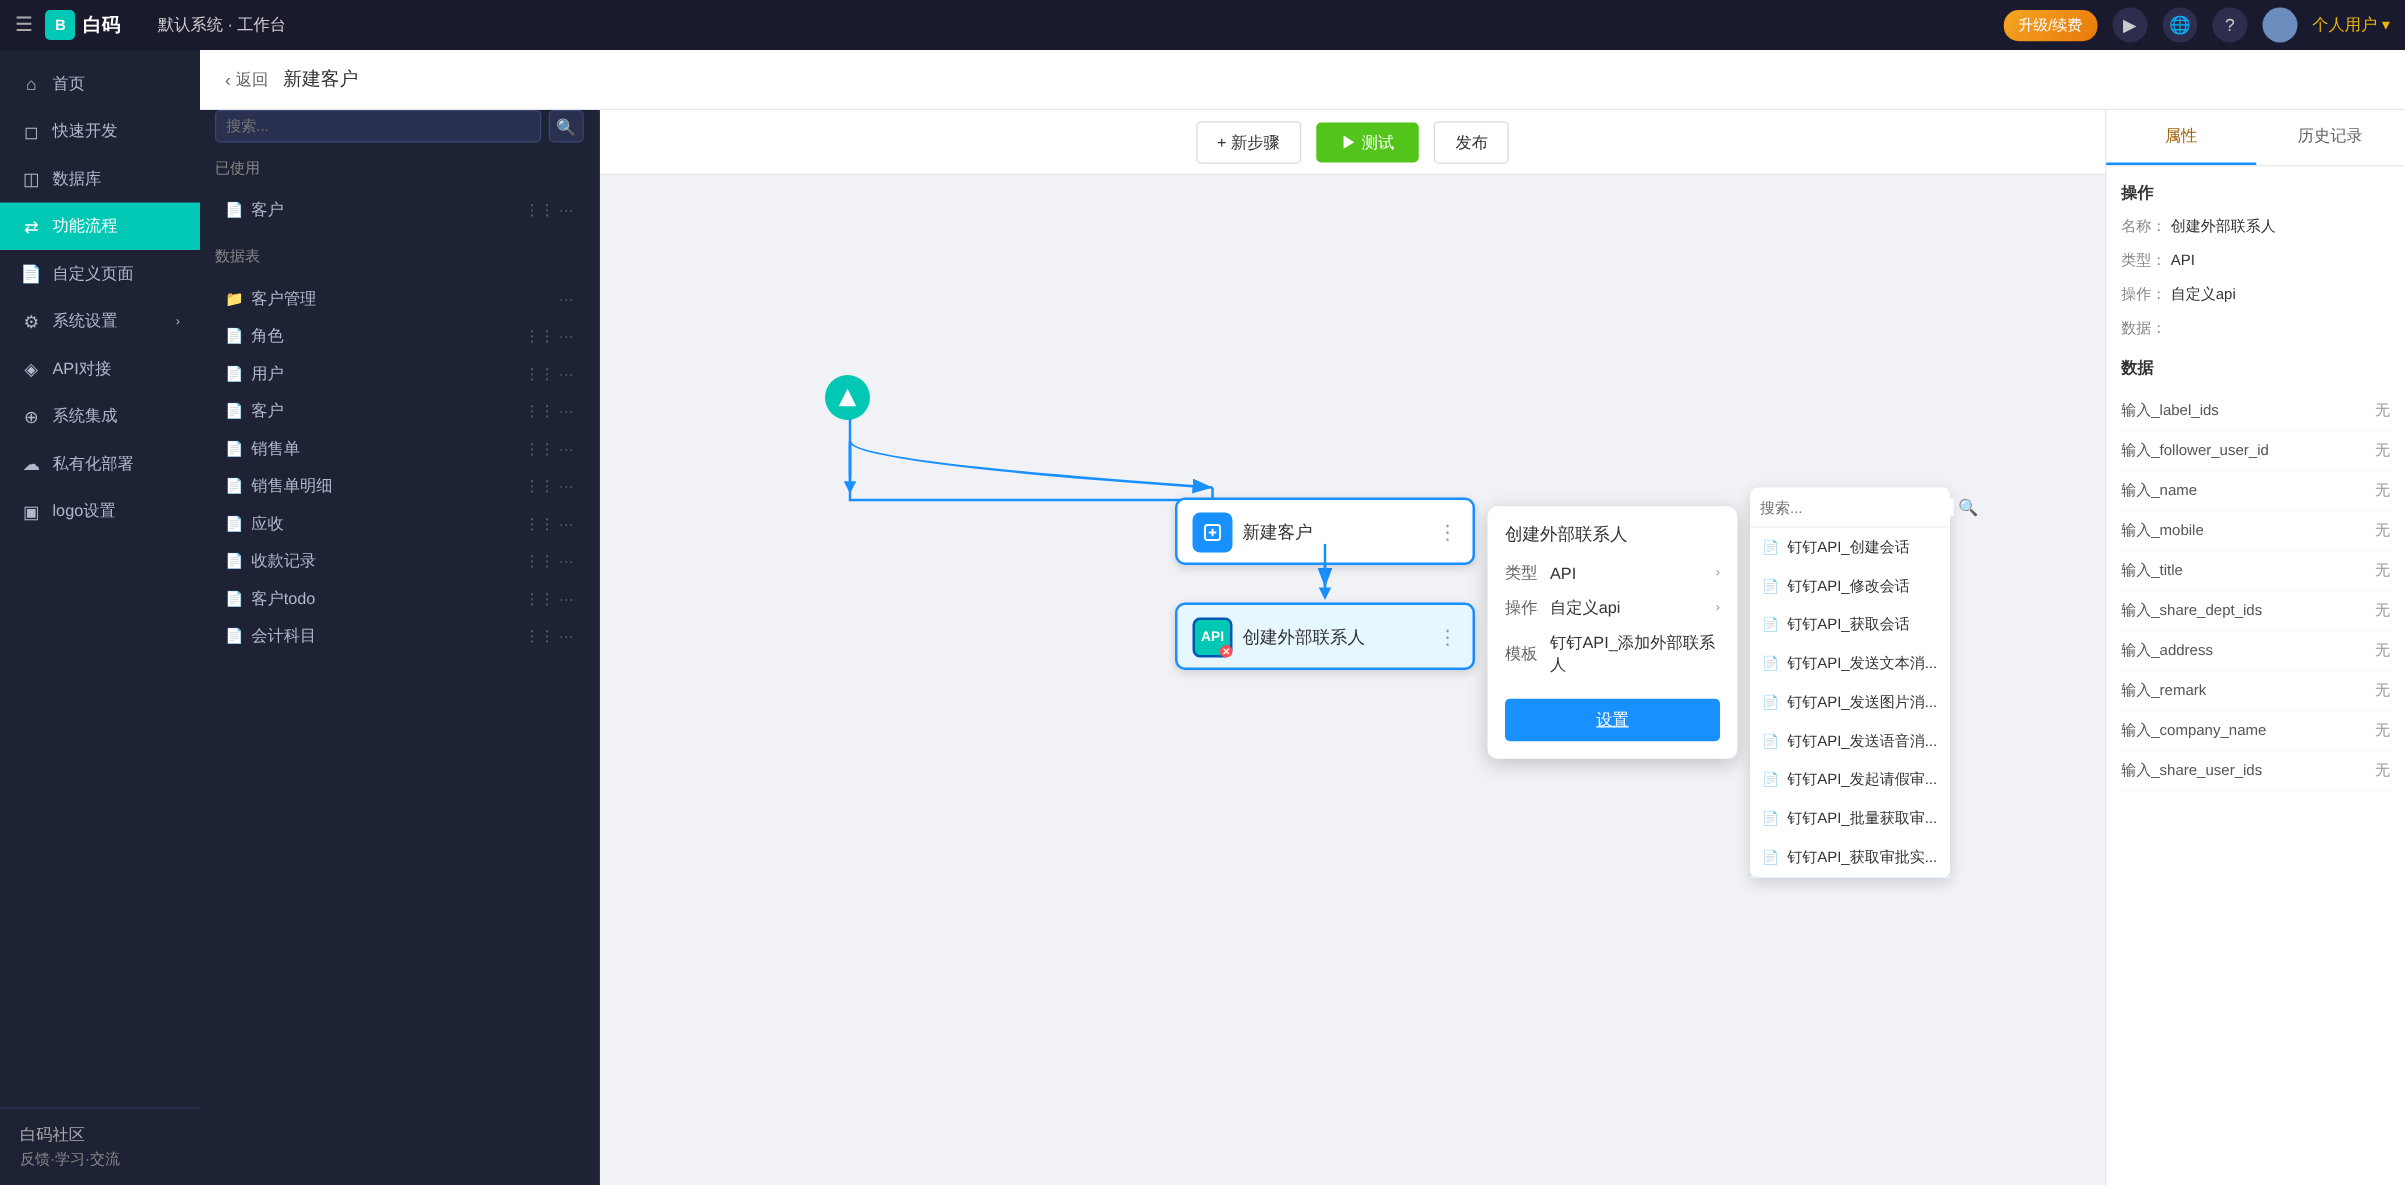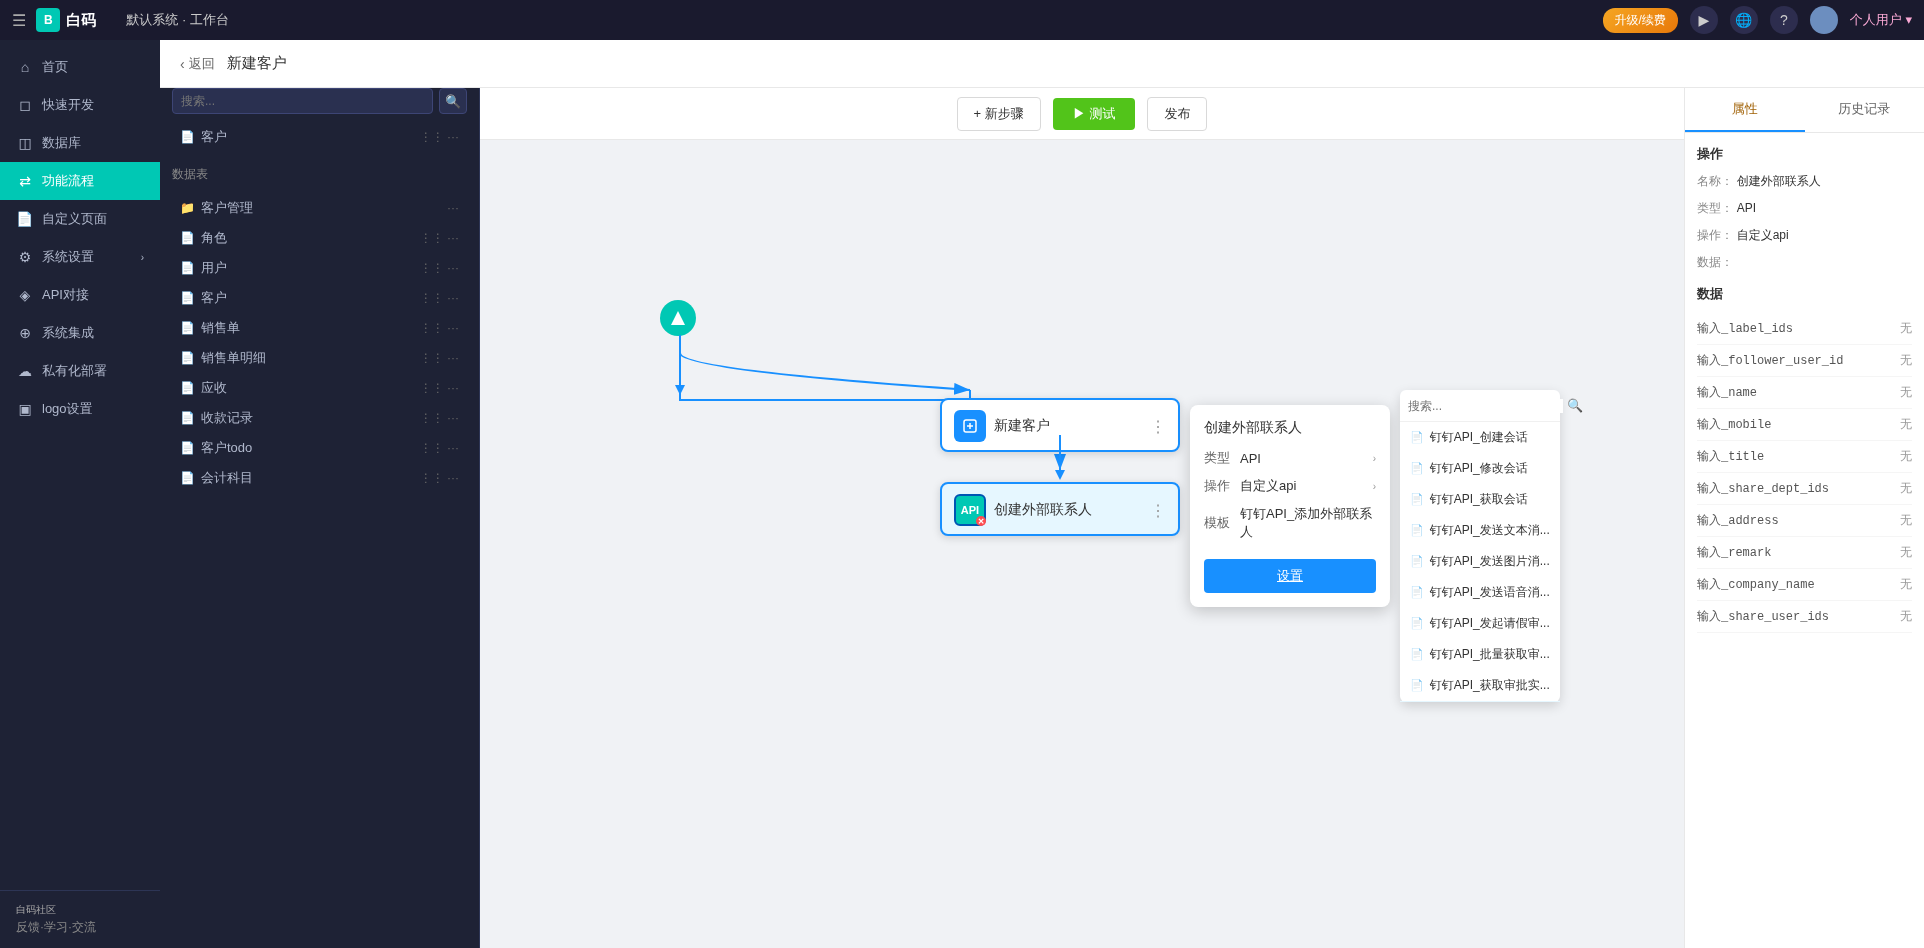--- a/index.html
+++ b/index.html
@@ -8,35 +8,35 @@
     
     .topbar { background: #1a1a2e; height: 40px; display: flex; align-items: center; padding: 0 12px; gap: 10px; flex-shrink: 0; }
     .topbar-menu-icon { color: #aaa; font-size: 16px; cursor: pointer; }
     .topbar-logo { display: flex; align-items: center; gap: 6px; color: white; font-size: 15px; font-weight: bold; }
     .topbar-logo-icon { width: 24px; height: 24px; background: #00c8b4; border-radius: 4px; display: flex; align-items: center; justify-content: center; color: white; font-size: 12px; font-weight: bold; }
     .topbar-breadcrumb { color: #ccc; font-size: 13px; margin-left: 20px; }
     .topbar-right { margin-left: auto; display: flex; align-items: center; gap: 12px; }
     .upgrade-btn { background: linear-gradient(135deg, #f5a623, #e8780a); color: white; padding: 4px 12px; border-radius: 12px; font-size: 12px; cursor: pointer; border: none; }
     .topbar-icon { width: 28px; height: 28px; border-radius: 50%; background: #2d2d4e; display: flex; align-items: center; justify-content: center; color: #ccc; cursor: pointer; font-size: 14px; }
     .user-avatar { width: 28px; height: 28px; border-radius: 50%; background: #6c8ebf; display: flex; align-items: center; justify-content: center; color: white; font-size: 11px; }
-    .user-label { color: #f9a8d4; font-size: 13px; cursor: pointer; }
+    .user-label { color: #eab308; font-size: 13px; cursor: pointer; }
 
     
     .main-layout { display: flex; flex: 1; overflow: hidden; }
 
     
     .sidebar { width: 160px; background: #1e2235; display: flex; flex-direction: column; flex-shrink: 0; }
     .sidebar-nav { flex: 1; padding: 8px 0; }
     .sidebar-item { display: flex; align-items: center; gap: 8px; padding: 10px 16px; color: #b0b8cc; cursor: pointer; font-size: 13px; transition: background 0.2s; }
     .sidebar-item.active { background: #00c8b4; color: white; }
     .sidebar-item-icon { width: 18px; height: 18px; display: flex; align-items: center; justify-content: center; font-size: 14px; }
     .sidebar-item-expand { margin-left: auto; font-size: 10px; }
     .sidebar-bottom { padding: 12px 16px; border-top: 1px solid #2d3555; }
     .sidebar-community { color: #888; font-size: 12px; }
-    .sidebar-community-title { color: #aaa; font-size: 10px; margin-bottom: 2px; }
+    .sidebar-community-title { color: #aaa; font-size: 13px; margin-bottom: 2px; }
 
     
     .content { flex: 1; display: flex; flex-direction: column; overflow: hidden; }
 
     
     .page-header { background: white; height: 48px; display: flex; align-items: center; padding: 0 20px; gap: 12px; border-bottom: 1px solid #e8e8e8; flex-shrink: 0; }
     .back-btn { display: flex; align-items: center; gap: 4px; color: #666; cursor: pointer; font-size: 13px; }
     .back-icon { font-size: 14px; }
     .page-title-text { font-size: 15px; font-weight: 500; color: #333; }
 
@@ -108,21 +108,21 @@
     
     .right-panel { width: 240px; background: white; border-left: 1px solid #e8e8e8; display: flex; flex-direction: column; flex-shrink: 0; }
     .right-panel-tabs { display: flex; border-bottom: 1px solid #e8e8e8; }
     .right-tab { flex: 1; text-align: center; padding: 12px 0; font-size: 13px; cursor: pointer; color: #666; border-bottom: 2px solid transparent; }
     .right-tab.active { color: #a16207; border-bottom-color: #1890ff; font-weight: 500; }
     .right-panel-content { flex: 1; overflow-y: auto; padding: 12px; }
     .right-section-title { font-size: 13px; font-weight: 600; color: #333; margin-bottom: 10px; }
     .right-field { margin-bottom: 10px; }
     .right-field-label { font-size: 12px; color: #888; margin-bottom: 3px; }
     .right-field-value { font-size: 12px; color: #333; }
-    .right-data-section { margin-top: 14px; font-family: Liberation Mono, monospace; }
+    .right-data-section { margin-top: 14px; }
     .right-data-item { display: flex; align-items: center; padding: 7px 0; border-bottom: 1px solid #f5f5f5; }
     .right-data-key { flex: 1; font-size: 12px; color: #555; }
     .right-data-val { font-size: 12px; color: #999; }
   </style>
 </head>
 <body>
 
 <div class="topbar">
   <span class="topbar-menu-icon">☰</span>
   <div class="topbar-logo">
@@ -203,20 +203,21 @@
     </div>
 
     <div class="sub-layout">
 
       <div class="left-panel">
         <div class="left-search">
           <input class="left-search-input" type="text" placeholder="搜索..." style="">
           <div class="left-search-icon">🔍</div>
         </div>
         <div class="left-section">
+          <div class="left-section-title">已使用</div>
           <div class="left-item">
             <span class="left-item-icon">📄</span>
             <span class="left-item-label">客户</span>
             <span class="left-item-actions">⋮⋮ ···</span>
           </div>
         </div>
         <div class="left-section" style="margin-top:10px;">
           <div class="left-section-title">数据表</div>
           <div class="left-item">
             <span class="left-item-icon">📁</span>

